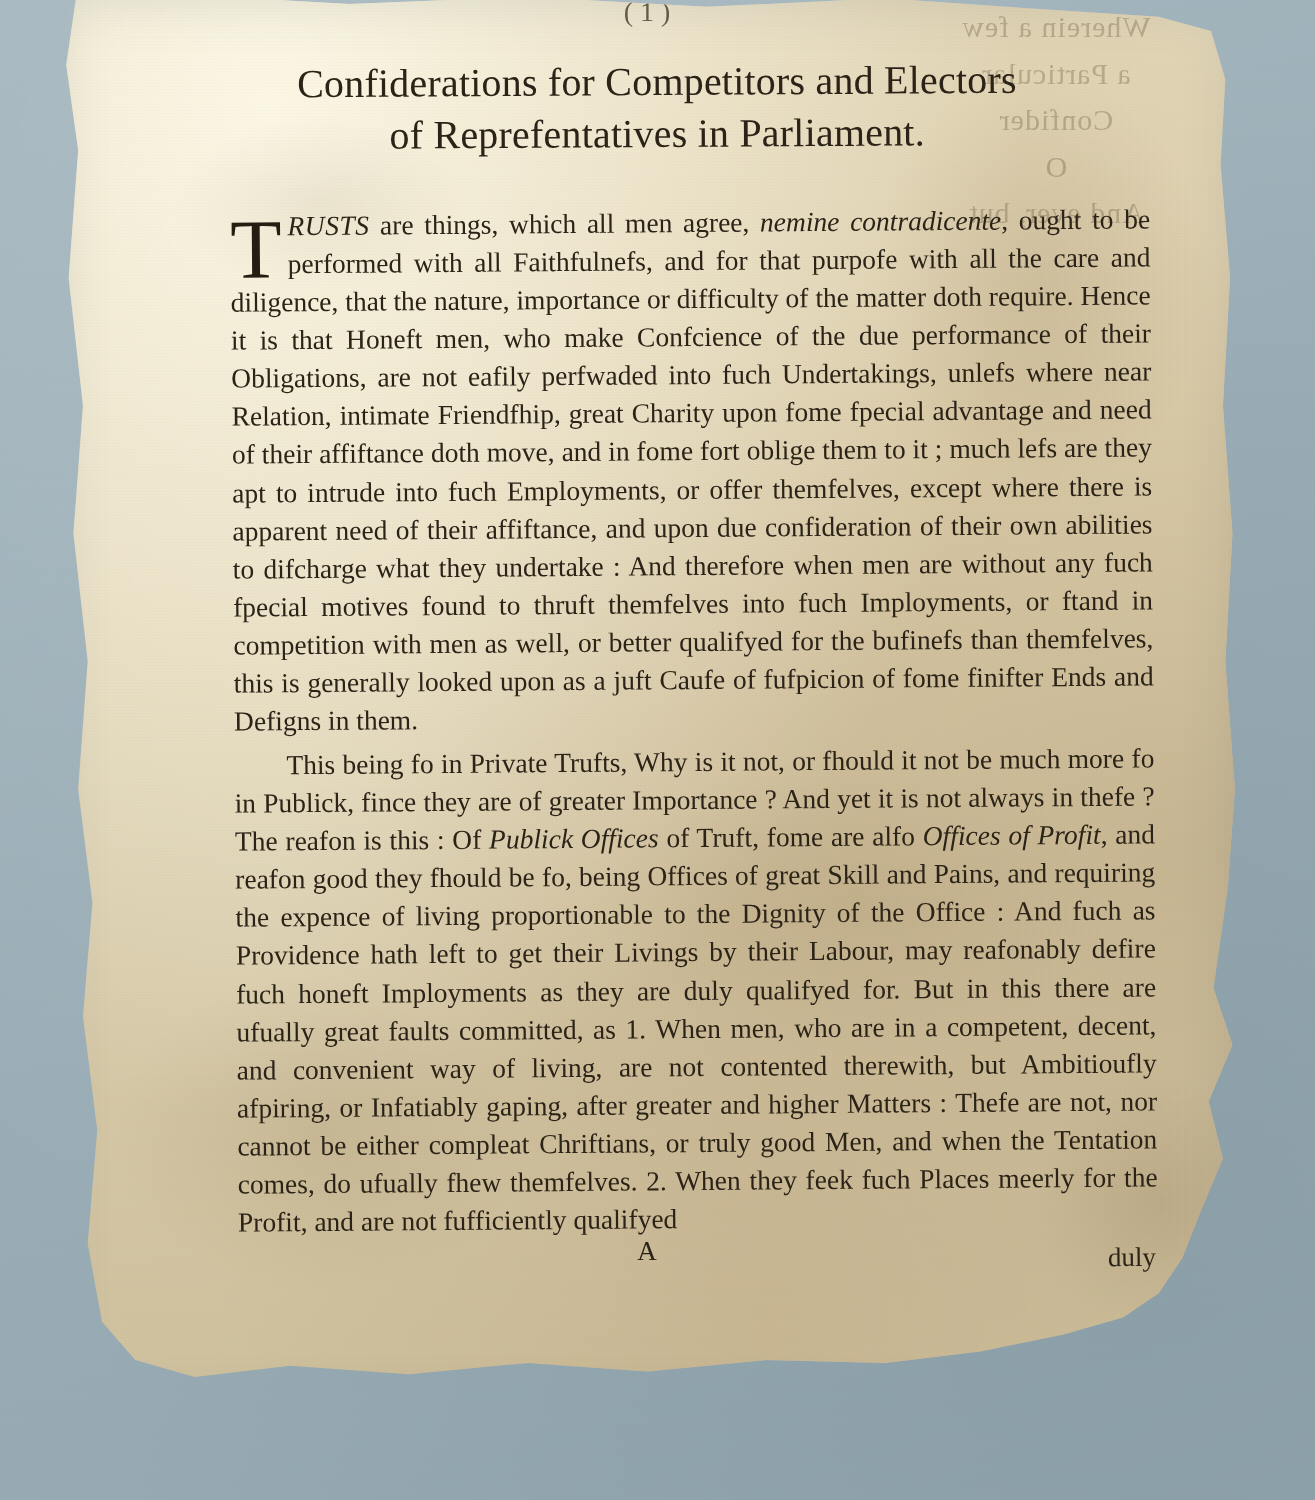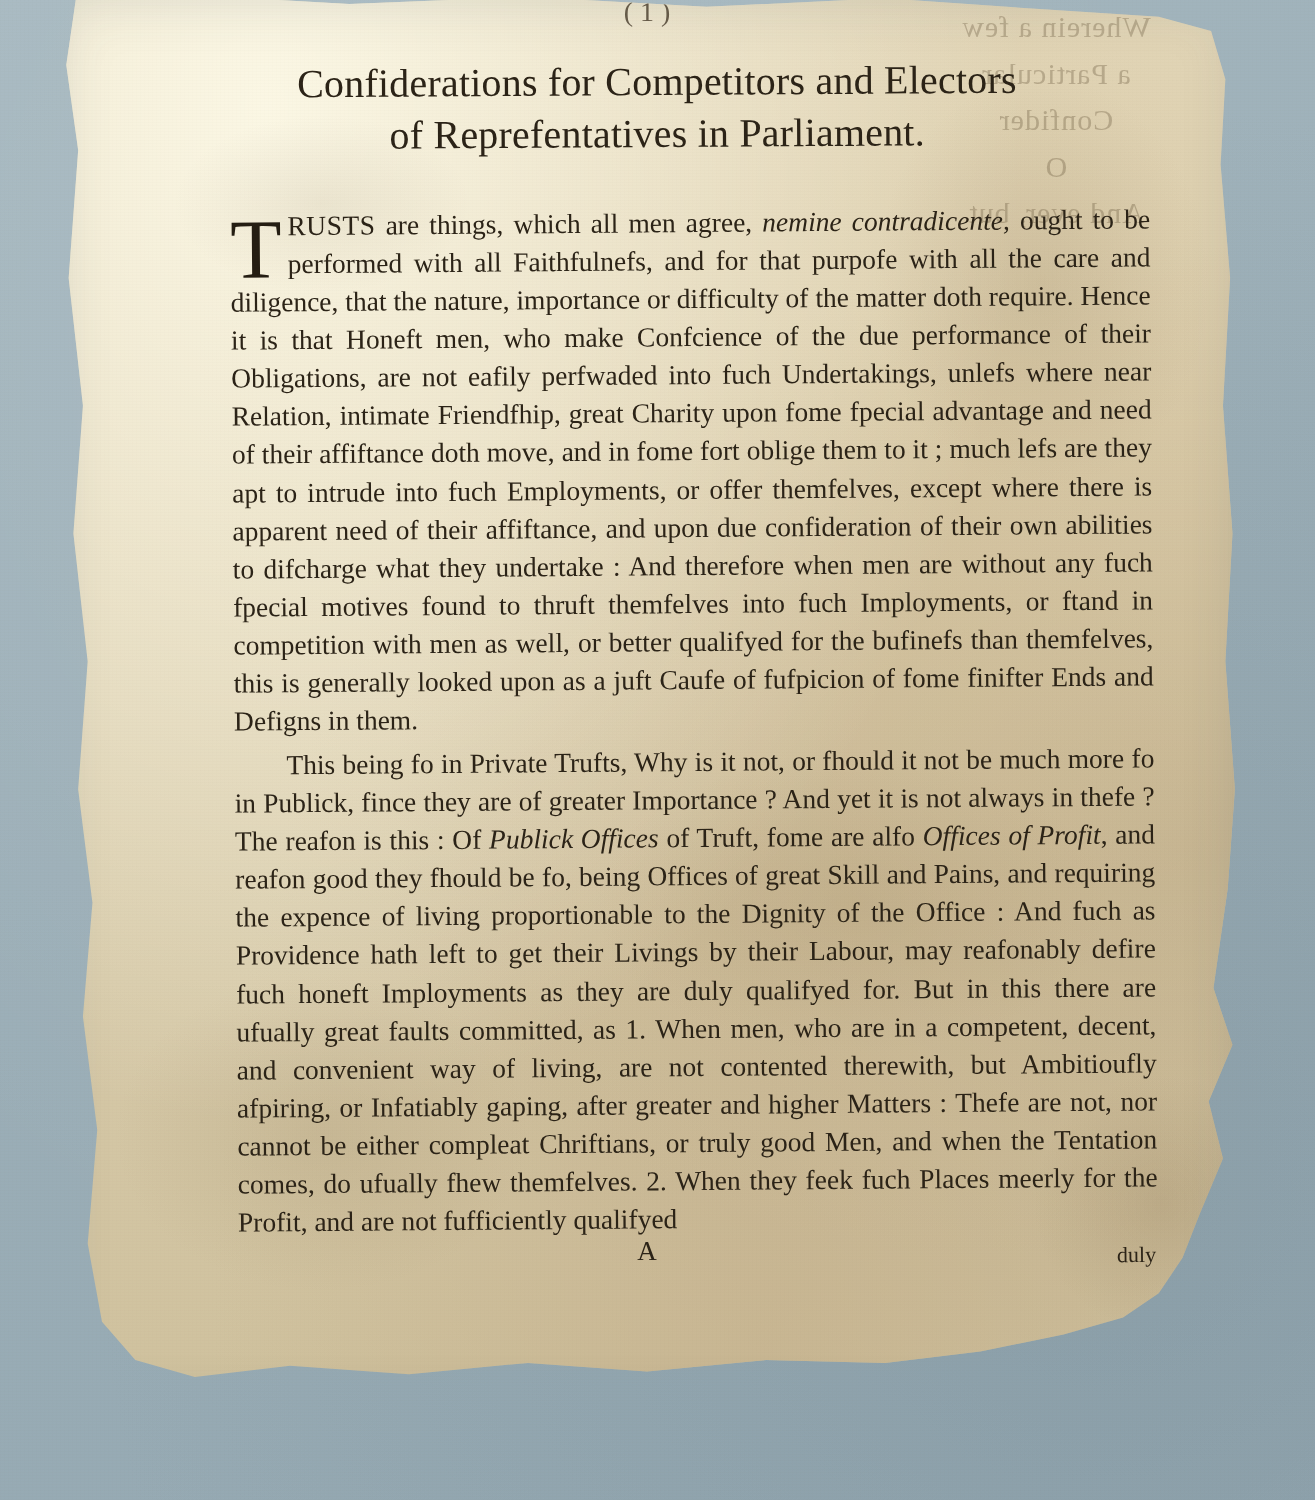--- a/index.html
+++ b/index.html
@@ -133,37 +133,37 @@
     float: left;
     font-size: 84px;
     line-height: 0.80;
     padding: 6px 6px 0 0;
     margin-top: 2px;
     font-family: "Liberation Serif", serif;
     color: #241d12;
   }
 
   .it { font-style: italic; }
-  .sc { letter-spacing: 0.5px; }
+  .sc { font-style: italic; letter-spacing: 0.5px; }
 
   .signature {
     position: absolute;
     top: 1242px;
     left: 0;
     width: 1190px;
     text-align: center;
     font-size: 27px;
     color: #2b2317;
   }
 
   .catchword {
     position: absolute;
     top: 1248px;
     right: 86px;
-    font-size: 22px;
+    font-size: 27px;
     color: #2b2317;
     transform: rotate(-0.6deg);
   }
 
   
   #grain {
     position: absolute;
     left: 0; top: 0;
     width: 1315px; height: 1500px;
     pointer-events: none;

